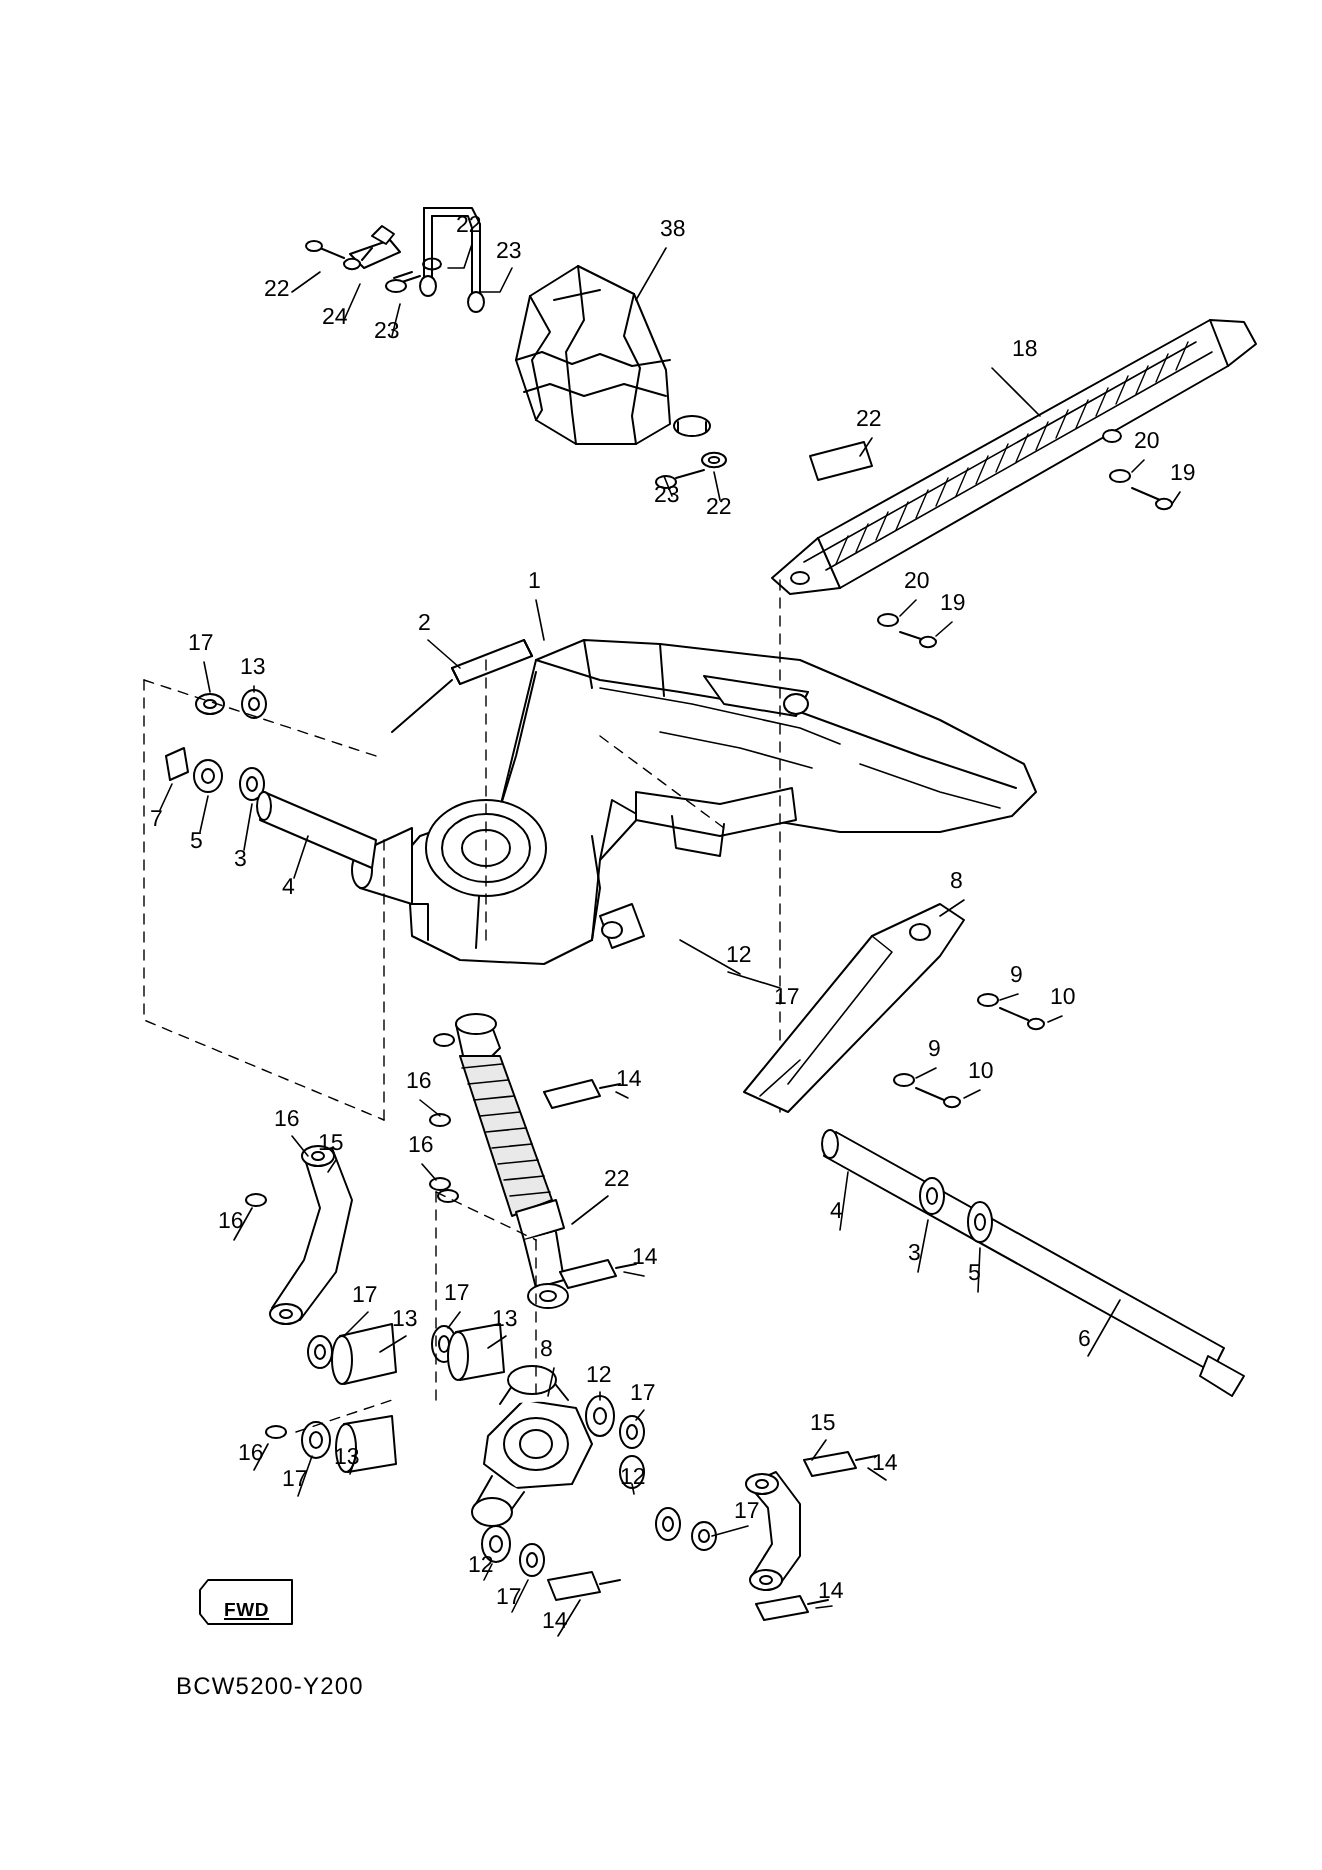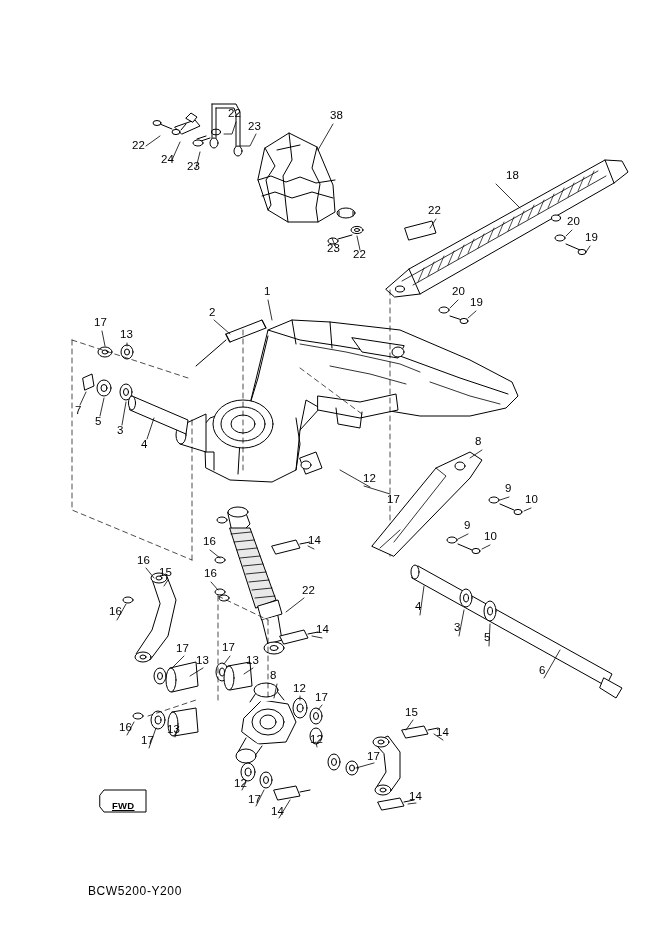--- a/index.html
+++ b/index.html
@@ -35,21 +35,20 @@
     line-height: 1;
   }
   .partcode {
     position: absolute;
     left: 88px;
     top: 836px;
     font-family: "Liberation Sans", sans-serif;
     font-size: 12px;
     letter-spacing: 0.6px;
     color: #000000;
-    margin-top: 48px;
   }
   .fwd-label {
     position: absolute;
     left: 112px;
     top: 800px;
     font-family: "Liberation Sans", sans-serif;
     font-size: 9.5px;
     font-weight: bold;
     color: #000000;
     letter-spacing: 0.3px;

